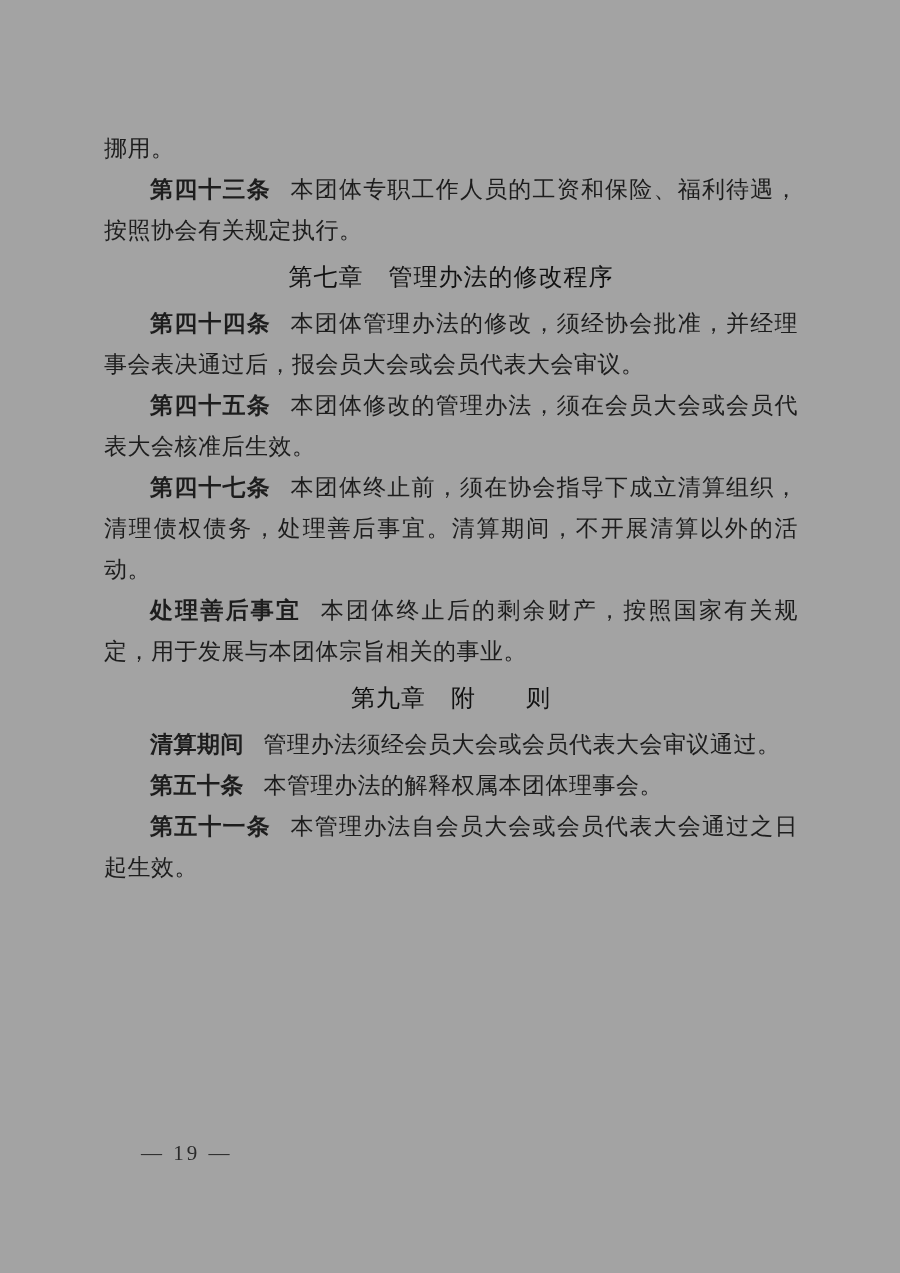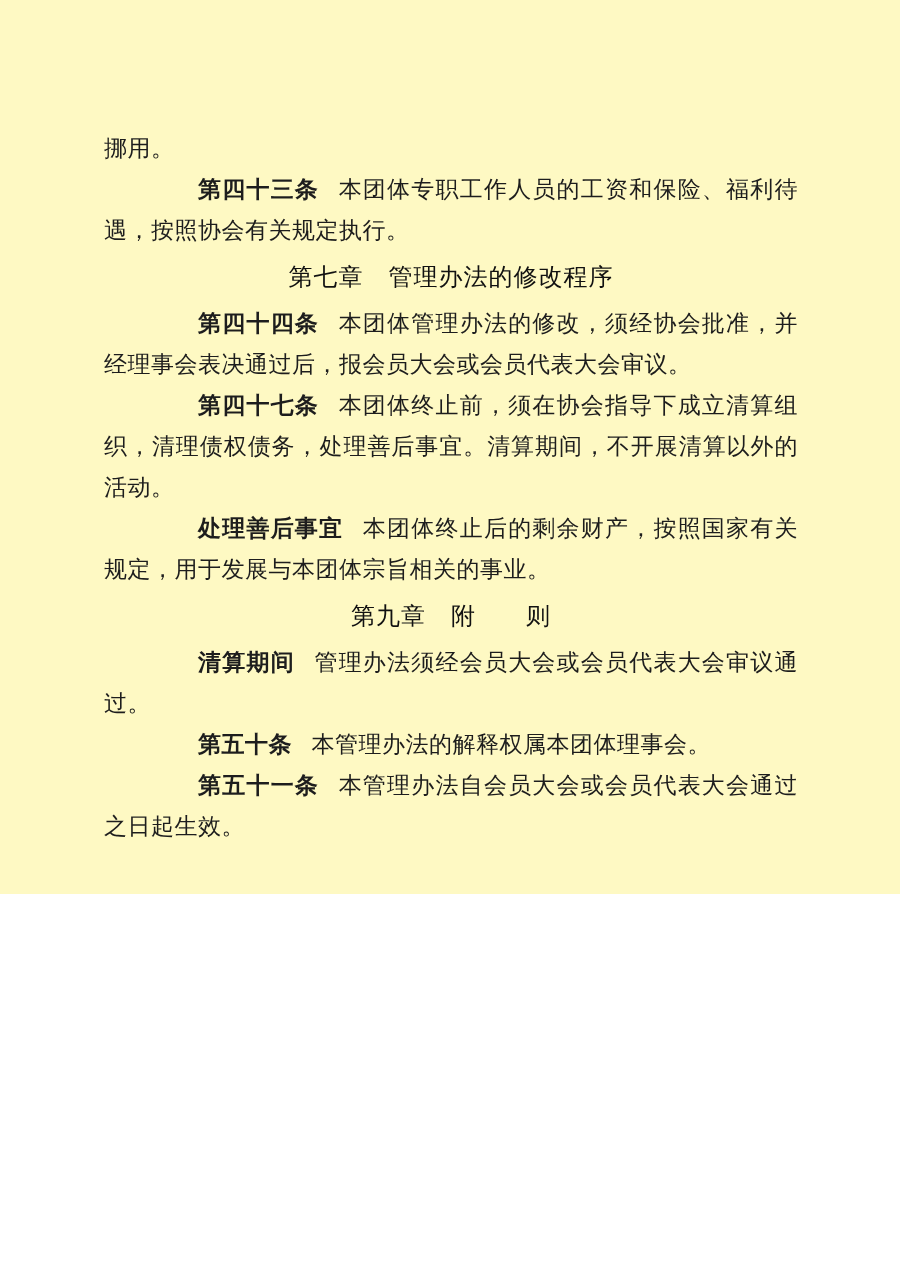--- a/index.html
+++ b/index.html
@@ -3,22 +3,22 @@
 <meta charset="utf-8">
 <style>
   html, body {
     margin: 0;
     padding: 0;
     background: #ffffff;
   }
   .page {
     position: relative;
     width: 900px;
-    height: 894px;
-    background: #fef9c3;
+    height: 1273px;
+    background: #a3a3a3;
     overflow: hidden;
     font-family: "Liberation Serif", "DejaVu Serif", serif;
     color: #1d1d1d;
   }
   .content {
     position: absolute;
     left: 104px;
     top: 128px;
     width: 694px;
   }
@@ -29,21 +29,20 @@
     text-align: justify;
     text-indent: 2em;
     letter-spacing: 0.5px;
   }
   p.body.no-indent {
     text-indent: 0;
   }
   .article-label {
     font-weight: bold;
     margin-right: 0.85em;
-    margin-left: 48px;
   }
   .chapter {
     margin: 4px 0;
     font-size: 24px;
     line-height: 44px;
     font-weight: normal;
     text-align: center;
     color: #111111;
     font-family: "Liberation Sans", "DejaVu Sans", sans-serif;
     letter-spacing: 1px;
@@ -64,20 +63,21 @@
   <main class="content">
 
     <p class="body no-indent">挪用。</p>
 
     <p class="body"><span class="article-label">第四十三条</span><span>本团体专职工作人员的工资和保险、福利待遇，按照协会有关规定执行。</span></p>
 
     <div class="chapter">第七章　管理办法的修改程序</div>
 
     <p class="body"><span class="article-label">第四十四条</span><span>本团体管理办法的修改，须经协会批准，并经理事会表决通过后，报会员大会或会员代表大会审议。</span></p>
 
+    <p class="body"><span class="article-label">第四十五条</span><span>本团体修改的管理办法，须在会员大会或会员代表大会核准后生效。</span></p>
 
 
 
     <p class="body"><span class="article-label">第四十七条</span><span>本团体终止前，须在协会指导下成立清算组织，清理债权债务，处理善后事宜。清算期间，不开展清算以外的活动。</span></p>
 
     <p class="body"><span class="article-label">处理善后事宜</span><span>本团体终止后的剩余财产，按照国家有关规定，用于发展与本团体宗旨相关的事业。</span></p>
 
     <div class="chapter">第九章　附　　则</div>
 
     <p class="body"><span class="article-label">清算期间</span><span>管理办法须经会员大会或会员代表大会审议通过。</span></p>

